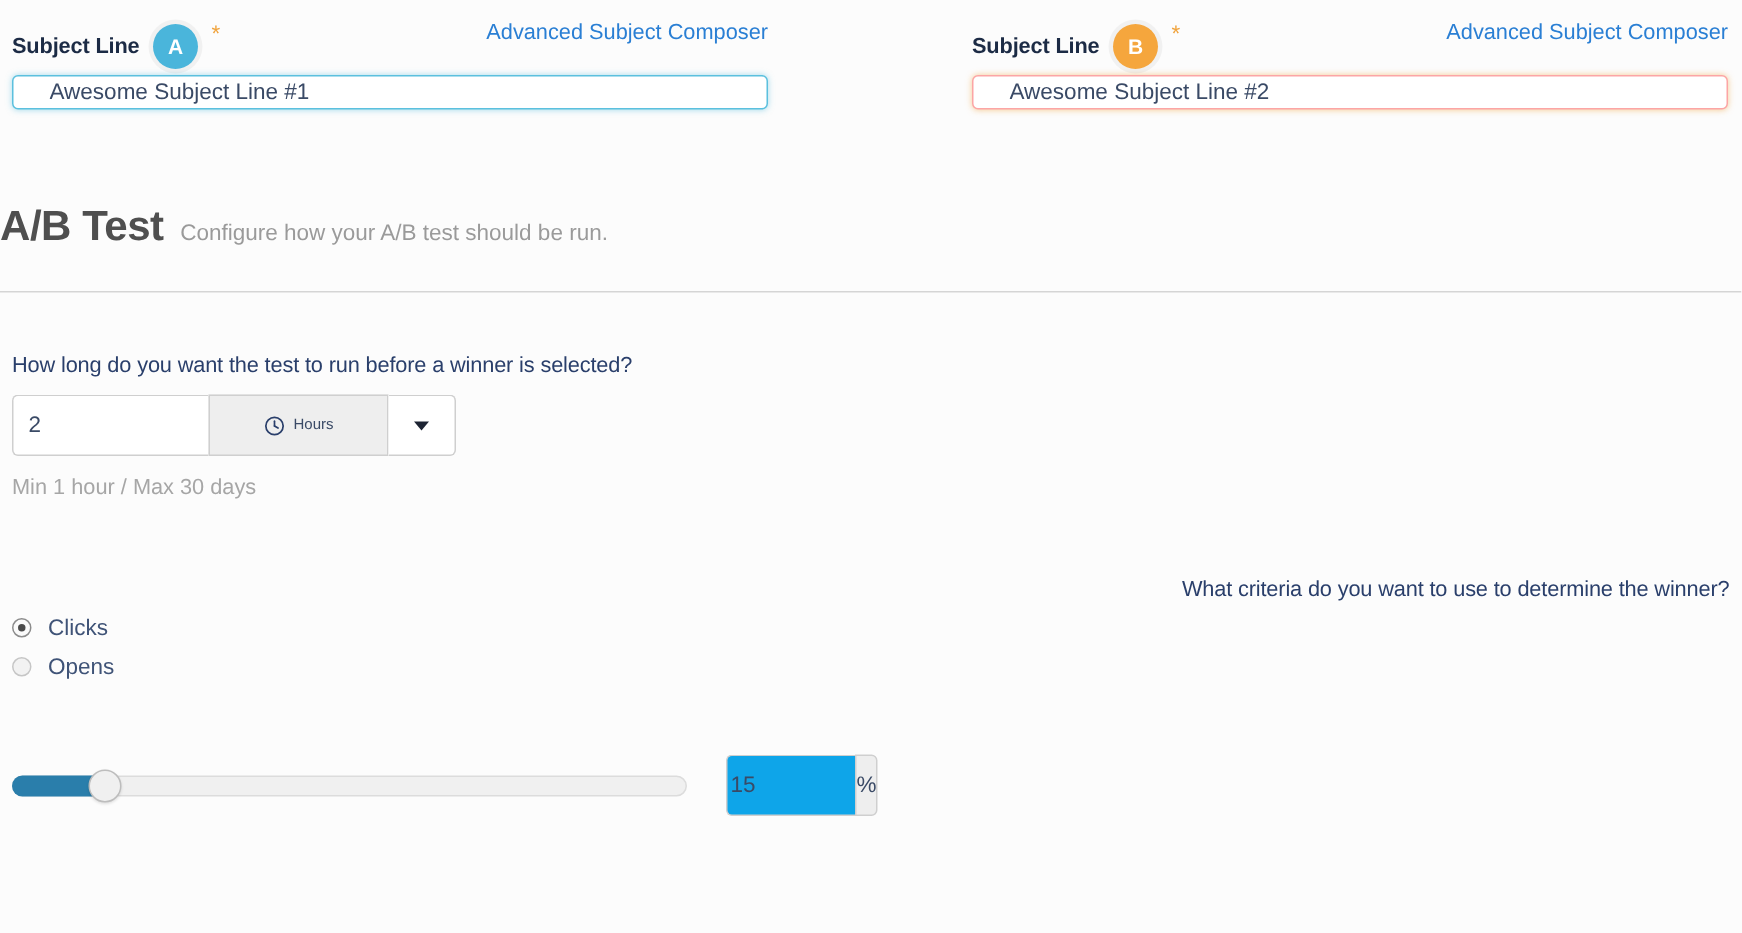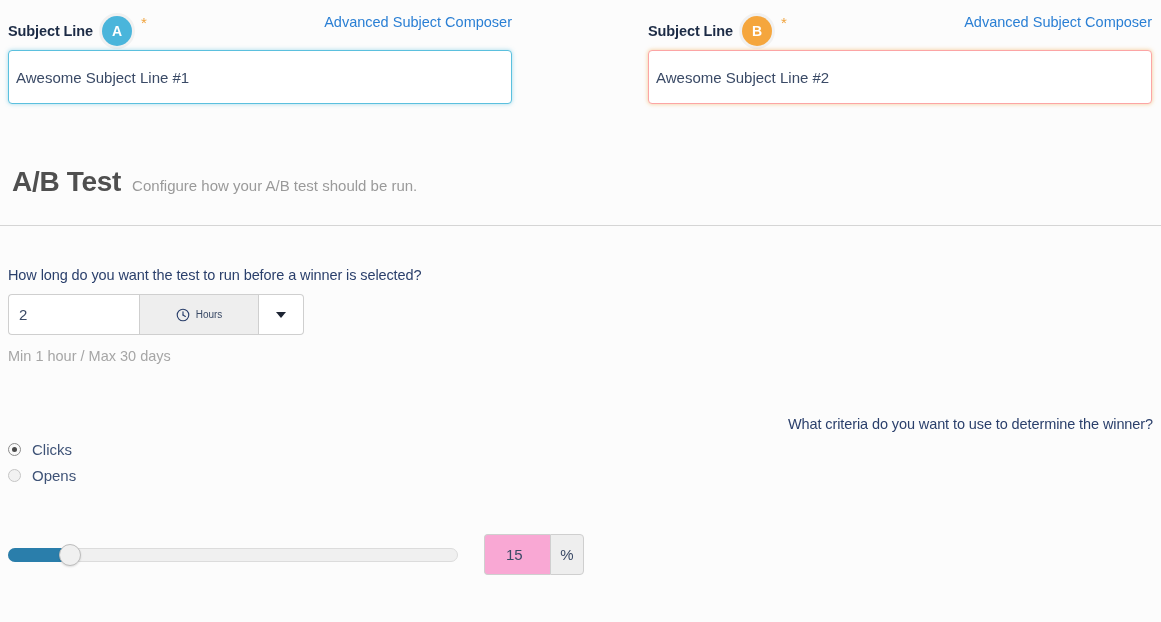--- a/index.html
+++ b/index.html
@@ -70,41 +70,41 @@
     font-size: 14.5px;
     text-decoration: none;
     cursor: pointer;
     align-self: flex-start;
     margin-top: 2px;
   }
 
   .subject-input {
     display: block;
     width: 100%;
-    height: 54px;
-    padding: 6px 7px;
+    height: 23px;
+    padding: 6px 24px;
     font-family: "Liberation Sans", sans-serif;
     font-size: 15px;
     color: #3a4a66;
     background: #ffffff;
     border-radius: 4px;
     outline: none;
   }
   .input-a {
     border: 1px solid #5bc0de;
     box-shadow: 0 0 4px rgba(91,192,222,0.55);
   }
   .input-b {
     border: 1px solid #fca5a5;
     box-shadow: 0 0 4px rgba(240,163,60,0.55);
   }
 
   
   .section-head {
-    padding: 0 12px;
+    padding: 0 0;
     margin-top: 62px;
     display: flex;
     align-items: baseline;
   }
   .section-title {
     font-size: 28px;
     font-weight: bold;
     color: #4f4f4f;
     letter-spacing: -0.3px;
   }
@@ -256,29 +256,29 @@
     box-shadow: 0 1px 2px rgba(0,0,0,0.12);
   }
   .pct-group {
     display: flex;
     align-items: stretch;
     height: 41px;
     margin-left: 26px;
     width: 100px;
   }
   .pct-input {
-    width: 66px;
+    width: 86px;
     border: 1px solid #cfcfcf;
     border-right: none;
     border-radius: 4px 0 0 4px;
-    background: #f9a8d4;
+    background: #0ea5e9;
     font-family: "Liberation Sans", sans-serif;
     font-size: 15px;
     color: #3a4a66;
-    padding: 0 21px;
+    padding: 0 2px;
     outline: none;
   }
   .pct-addon {
     display: flex;
     align-items: center;
     justify-content: center;
     width: 34px;
     background: #eeeeee;
     border: 1px solid #cfcfcf;
     border-radius: 0 4px 4px 0;

